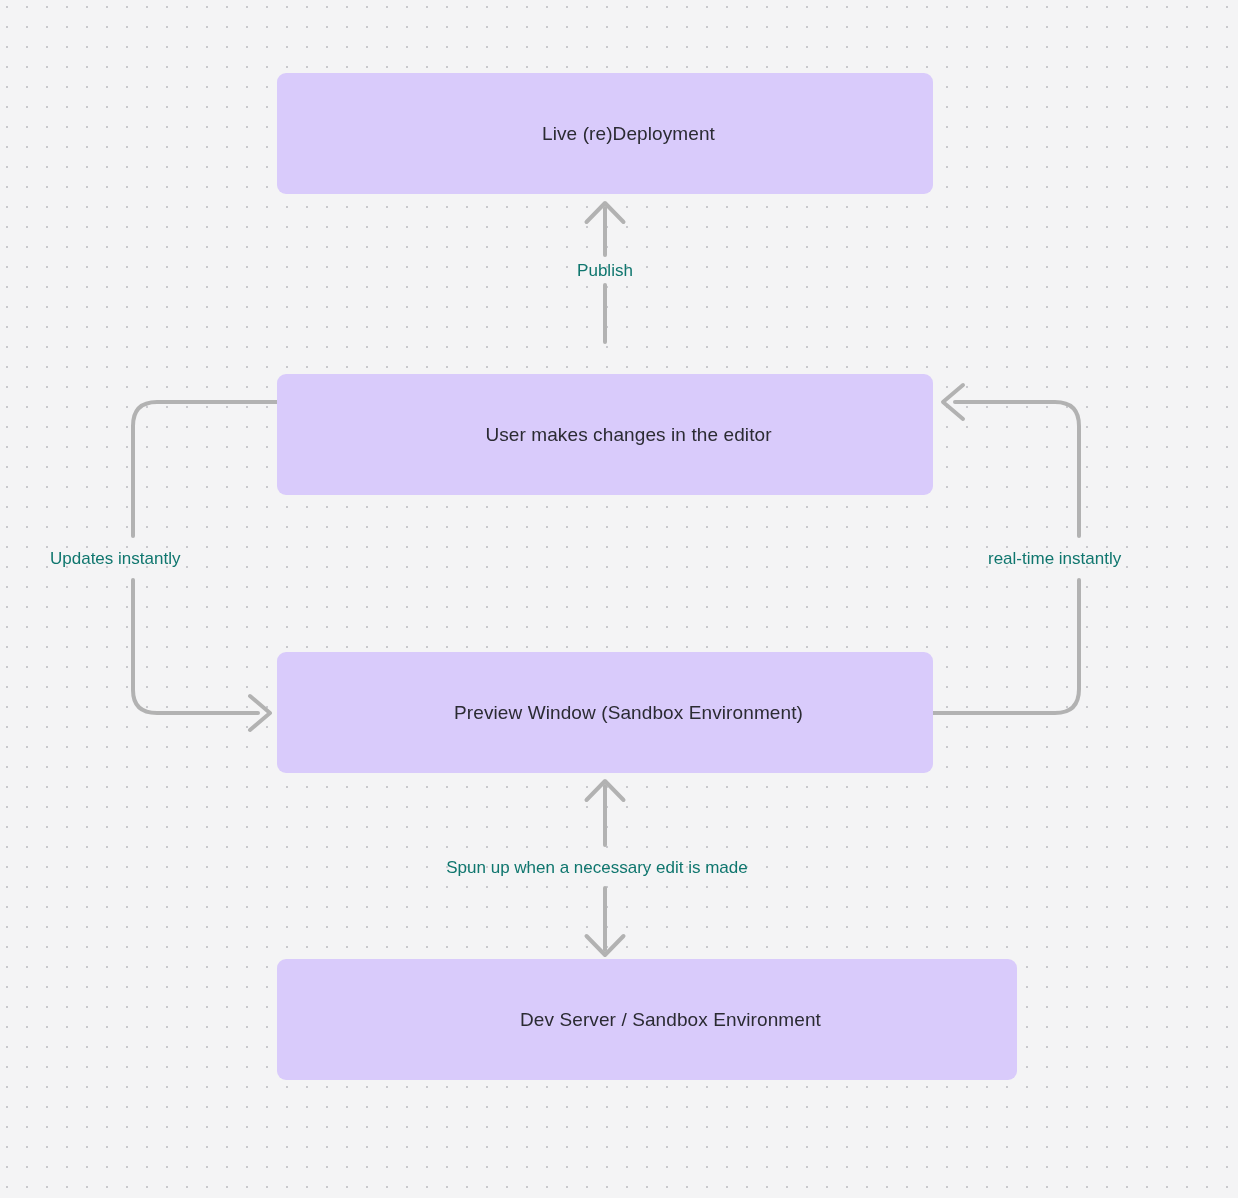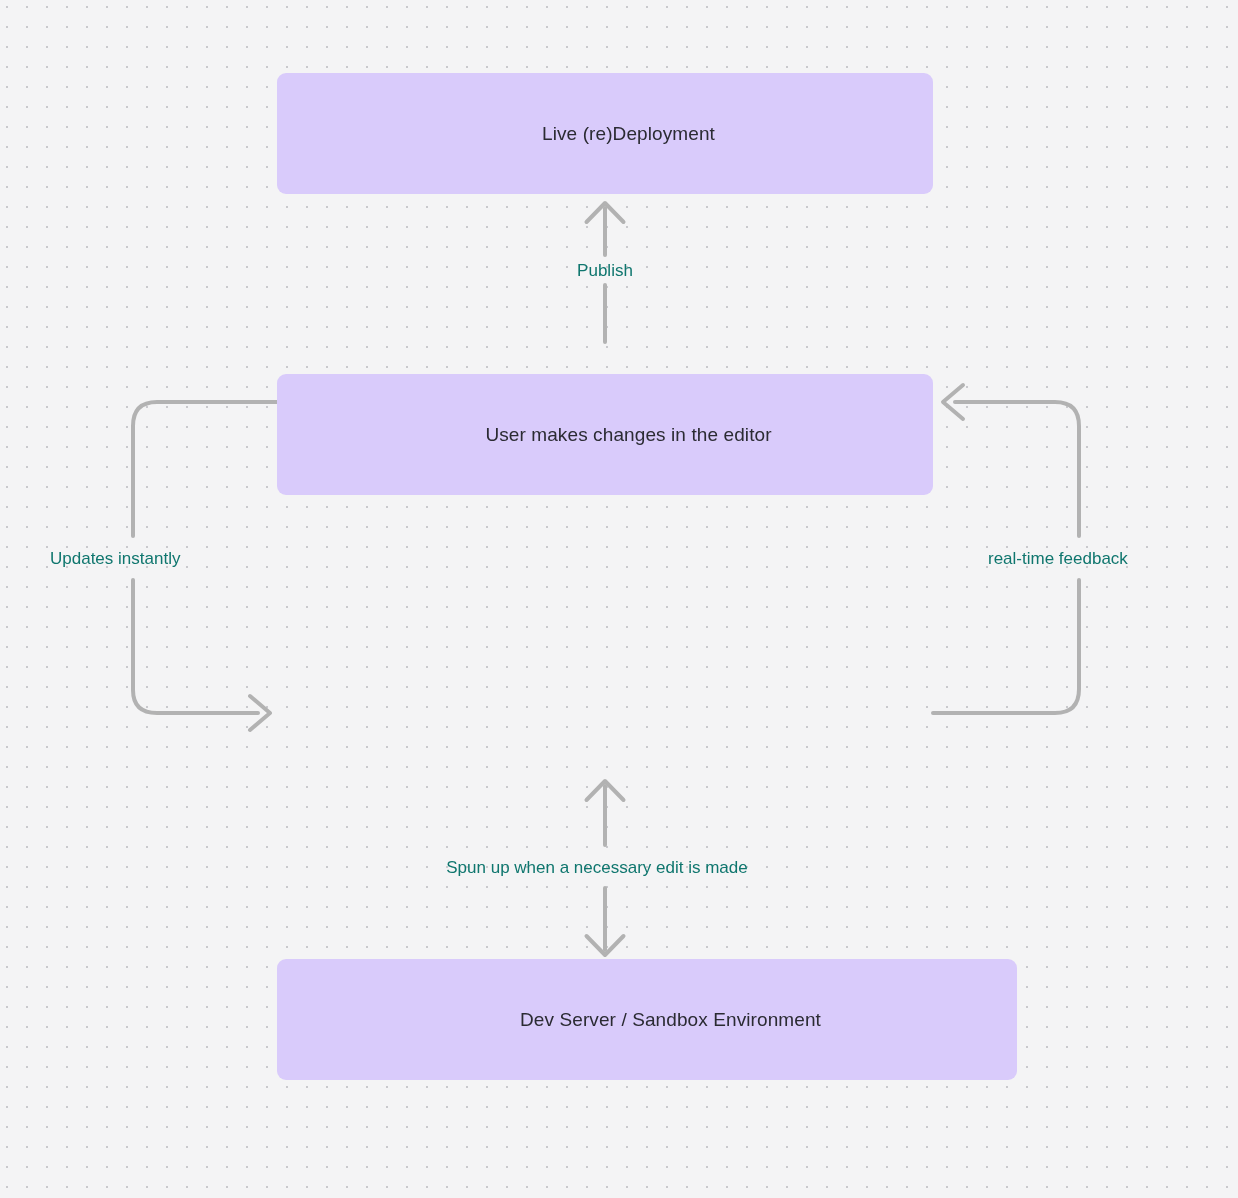--- a/index.html
+++ b/index.html
@@ -105,26 +105,29 @@
   </svg>
 
   <div class="node" style="left:277px; top:73px; width:656px; height:121px;">
     <span class="node-label">Live (re)Deployment</span>
   </div>
 
   <div class="node" style="left:277px; top:342px; width:656px; height:121px;margin-top:32px;">
     <span class="node-label">User makes changes in the editor</span>
   </div>
 
+  <div class="node" style="left:277px; top:652px; width:656px; height:121px;">
+    <span class="node-label">Preview Window (Sandbox Environment)</span>
+  </div>
 
   <div class="node" style="left:277px; top:959px; width:740px; height:121px;">
     <span class="node-label">Dev Server / Sandbox Environment</span>
   </div>
 
   <div class="edge-label center" style="left:605px; top:270px;">Publish</div>
 
   <div class="edge-label left-anchor" style="left:50px; top:558px;">Updates instantly</div>
 
-  <div class="edge-label left-anchor" style="left:988px; top:558px;">real-time feedback</div>
+  <div class="edge-label left-anchor" style="left:988px; top:558px;">real-time instantly</div>
 
   <div class="edge-label center" style="left:597px; top:867px;">Spun up when a necessary edit is made</div>
 
 </div>
 
 </body></html>

